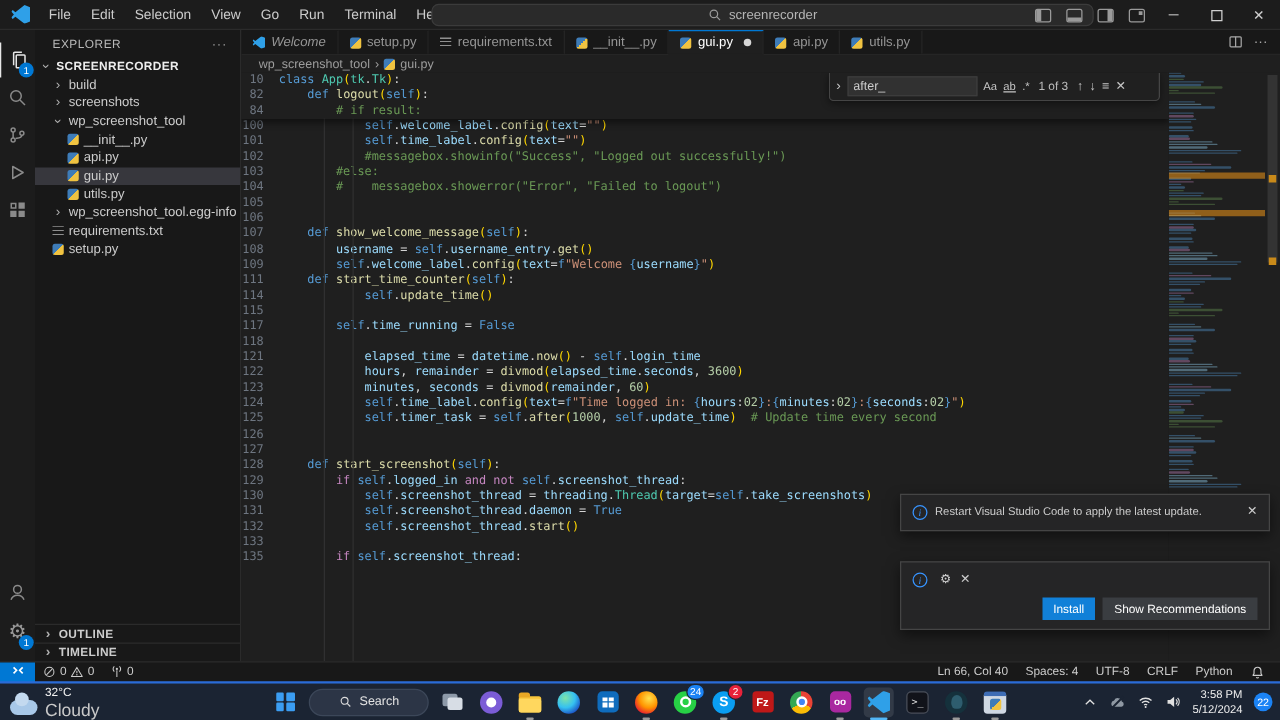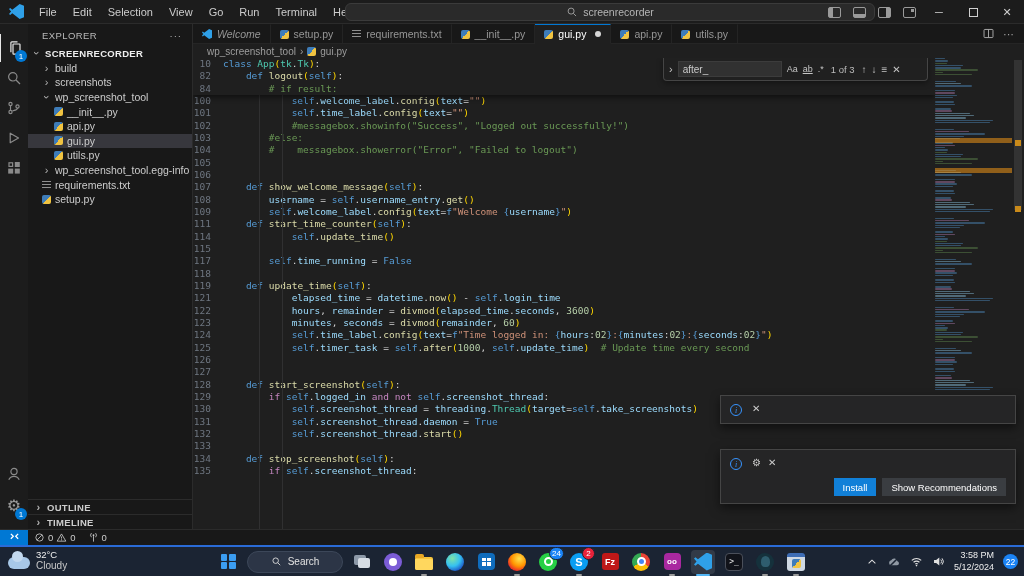--- a/index.html
+++ b/index.html
@@ -116,21 +116,21 @@
   .sb-item { display:flex; align-items:center; gap:3px; padding:0 6px; }
   .statusbar .right { margin-left:auto; display:flex; align-items:center; gap:2px; padding-right:6px; }
 
   
   .bluebar { position:absolute; left:0; top:545px; width:1024px; height:2px; background:#2a6bd7; z-index:41; }
   .taskbar { position:absolute; left:0; top:547px; width:1024px; height:29px; background:#1b2433; z-index:42; }
   .weather { position:absolute; left:8px; top:2px; display:flex; align-items:center; gap:6px; }
   .cloud { width:22px; height:12px; background:#a8c8e8; border-radius:8px; position:relative; margin-top:6px; }
   .cloud:before { content:""; position:absolute; left:4px; top:-6px; width:11px; height:11px; border-radius:50%; background:#c3d9ef; }
   .wtxt .t1 { color:#f0f0f0; font-size:9.5px; }
-  .wtxt .t2 { color:#c9c9c9; font-size:10px; }
+  .wtxt .t2 { color:#c9c9c9; font-size:14px; }
   .tb-center { position:absolute; left:0; right:0; top:0; height:29px; display:flex; align-items:center; justify-content:center; gap:7px; }
   .tb-item { position:relative; width:24px; height:24px; border-radius:4px; display:flex; align-items:center; justify-content:center; }
   .tb-item.active { background:rgba(255,255,255,.1); }
   .tb-open:after { content:""; position:absolute; bottom:-2px; left:50%; transform:translateX(-50%); width:6px; height:2px; border-radius:2px; background:#9a9a9a; }
   .tb-item.active.tb-open:after { width:14px; background:#53b6f5; }
   .tb-badge { position:absolute; top:-3px; right:-4px; min-width:13px; height:13px; border-radius:8px; background:#1b83f5;
     color:#fff; font-size:8px; display:flex; align-items:center; justify-content:center; padding:0 2px; border:1px solid #1b2433; }
   .tb-badge.red { background:#e8223a; }
   .start-grid { width:15px; height:15px; display:grid; grid-template-columns:1fr 1fr; gap:1.5px; }
   .start-grid i { background:#3b9df2; border-radius:1px; }
@@ -377,35 +377,33 @@
     <div class="code-row"><span class="ln">105</span></div>
     <div class="code-row"><span class="ln">106</span></div>
     <div class="code-row"><span class="ln">107</span><span class="tk-pl">    </span><span class="tk-kw">def </span><span class="tk-fn">show_welcome_message</span><span class="tk-bk">(</span><span class="tk-kw">self</span><span class="tk-bk">)</span><span class="tk-pl">:</span></div>
     <div class="code-row"><span class="ln">108</span><span class="tk-pl">        </span><span class="tk-vr">username</span><span class="tk-pl"> = </span><span class="tk-kw">self</span><span class="tk-pl">.</span><span class="tk-vr">username_entry</span><span class="tk-pl">.</span><span class="tk-fn">get</span><span class="tk-bk">()</span></div>
     <div class="code-row"><span class="ln">109</span><span class="tk-pl">        </span><span class="tk-kw">self</span><span class="tk-pl">.</span><span class="tk-vr">welcome_label</span><span class="tk-pl">.</span><span class="tk-fn">config</span><span class="tk-bk">(</span><span class="tk-vr">text</span><span class="tk-pl">=</span><span class="tk-kw">f</span><span class="tk-st">"Welcome </span><span class="tk-fb">{</span><span class="tk-vr">username</span><span class="tk-fb">}</span><span class="tk-st">"</span><span class="tk-bk">)</span></div>
     <div class="code-row"><span class="ln">111</span><span class="tk-pl">    </span><span class="tk-kw">def </span><span class="tk-fn">start_time_counter</span><span class="tk-bk">(</span><span class="tk-kw">self</span><span class="tk-bk">)</span><span class="tk-pl">:</span></div>
     <div class="code-row"><span class="ln">114</span><span class="tk-pl">            </span><span class="tk-kw">self</span><span class="tk-pl">.</span><span class="tk-fn">update_time</span><span class="tk-bk">()</span></div>
     <div class="code-row"><span class="ln">115</span></div>
     <div class="code-row"><span class="ln">117</span><span class="tk-pl">        </span><span class="tk-kw">self</span><span class="tk-pl">.</span><span class="tk-vr">time_running</span><span class="tk-pl"> = </span><span class="tk-kw">False</span></div>
     <div class="code-row"><span class="ln">118</span></div>
-    <div class="code-row"><span class="ln">119</span><span class="tk-pl">    </span><span class="tk-kw">def </span><span class="tk-fn">update_time</span><span class="tk-bk">(</span><span class="tk-kw">self</span><span class="tk-bk">)</span><span class="tk-pl">:</span></div>
     <div class="code-row"><span class="ln">121</span><span class="tk-pl">            </span><span class="tk-vr">elapsed_time</span><span class="tk-pl"> = </span><span class="tk-vr">datetime</span><span class="tk-pl">.</span><span class="tk-fn">now</span><span class="tk-bk">()</span><span class="tk-pl"> - </span><span class="tk-kw">self</span><span class="tk-pl">.</span><span class="tk-vr">login_time</span></div>
     <div class="code-row"><span class="ln">122</span><span class="tk-pl">            </span><span class="tk-vr">hours</span><span class="tk-pl">, </span><span class="tk-vr">remainder</span><span class="tk-pl"> = </span><span class="tk-fn">divmod</span><span class="tk-bk">(</span><span class="tk-vr">elapsed_time</span><span class="tk-pl">.</span><span class="tk-vr">seconds</span><span class="tk-pl">, </span><span class="tk-nm">3600</span><span class="tk-bk">)</span></div>
     <div class="code-row"><span class="ln">123</span><span class="tk-pl">            </span><span class="tk-vr">minutes</span><span class="tk-pl">, </span><span class="tk-vr">seconds</span><span class="tk-pl"> = </span><span class="tk-fn">divmod</span><span class="tk-bk">(</span><span class="tk-vr">remainder</span><span class="tk-pl">, </span><span class="tk-nm">60</span><span class="tk-bk">)</span></div>
     <div class="code-row"><span class="ln">124</span><span class="tk-pl">            </span><span class="tk-kw">self</span><span class="tk-pl">.</span><span class="tk-vr">time_label</span><span class="tk-pl">.</span><span class="tk-fn">config</span><span class="tk-bk">(</span><span class="tk-vr">text</span><span class="tk-pl">=</span><span class="tk-kw">f</span><span class="tk-st">"Time logged in: </span><span class="tk-fb">{</span><span class="tk-vr">hours</span><span class="tk-pl">:</span><span class="tk-nm">02</span><span class="tk-fb">}</span><span class="tk-st">:</span><span class="tk-fb">{</span><span class="tk-vr">minutes</span><span class="tk-pl">:</span><span class="tk-nm">02</span><span class="tk-fb">}</span><span class="tk-st">:</span><span class="tk-fb">{</span><span class="tk-vr">seconds</span><span class="tk-pl">:</span><span class="tk-nm">02</span><span class="tk-fb">}</span><span class="tk-st">"</span><span class="tk-bk">)</span></div>
     <div class="code-row"><span class="ln">125</span><span class="tk-pl">            </span><span class="tk-kw">self</span><span class="tk-pl">.</span><span class="tk-vr">timer_task</span><span class="tk-pl"> = </span><span class="tk-kw">self</span><span class="tk-pl">.</span><span class="tk-fn">after</span><span class="tk-bk">(</span><span class="tk-nm">1000</span><span class="tk-pl">, </span><span class="tk-kw">self</span><span class="tk-pl">.</span><span class="tk-vr">update_time</span><span class="tk-bk">)</span><span class="tk-pl">  </span><span class="tk-cm"># Update time every second</span></div>
     <div class="code-row"><span class="ln">126</span></div>
     <div class="code-row"><span class="ln">127</span></div>
     <div class="code-row"><span class="ln">128</span><span class="tk-pl">    </span><span class="tk-kw">def </span><span class="tk-fn">start_screenshot</span><span class="tk-bk">(</span><span class="tk-kw">self</span><span class="tk-bk">)</span><span class="tk-pl">:</span></div>
     <div class="code-row"><span class="ln">129</span><span class="tk-pl">        </span><span class="tk-ct">if </span><span class="tk-kw">self</span><span class="tk-pl">.</span><span class="tk-vr">logged_in</span><span class="tk-ct"> and not </span><span class="tk-kw">self</span><span class="tk-pl">.</span><span class="tk-vr">screenshot_thread</span><span class="tk-pl">:</span></div>
     <div class="code-row"><span class="ln">130</span><span class="tk-pl">            </span><span class="tk-kw">self</span><span class="tk-pl">.</span><span class="tk-vr">screenshot_thread</span><span class="tk-pl"> = </span><span class="tk-vr">threading</span><span class="tk-pl">.</span><span class="tk-cl">Thread</span><span class="tk-bk">(</span><span class="tk-vr">target</span><span class="tk-pl">=</span><span class="tk-kw">self</span><span class="tk-pl">.</span><span class="tk-vr">take_screenshots</span><span class="tk-bk">)</span></div>
     <div class="code-row"><span class="ln">131</span><span class="tk-pl">            </span><span class="tk-kw">self</span><span class="tk-pl">.</span><span class="tk-vr">screenshot_thread</span><span class="tk-pl">.</span><span class="tk-vr">daemon</span><span class="tk-pl"> = </span><span class="tk-kw">True</span></div>
     <div class="code-row"><span class="ln">132</span><span class="tk-pl">            </span><span class="tk-kw">self</span><span class="tk-pl">.</span><span class="tk-vr">screenshot_thread</span><span class="tk-pl">.</span><span class="tk-fn">start</span><span class="tk-bk">()</span></div>
     <div class="code-row"><span class="ln">133</span></div>
-    <div class="code-row"><span class="ln">134</span><span class="tk-pl">    </span><span class="tk-kw">def </span><span class="tk-fn">stop_screenshot</span><span class="tk-bk">(</span><span class="tk-kw">self</span><span class="tk-bk">)</span><span class="tk-pl">:</span></div>
     <div class="code-row"><span class="ln">135</span><span class="tk-pl">        </span><span class="tk-ct">if </span><span class="tk-kw">self</span><span class="tk-pl">.</span><span class="tk-vr">screenshot_thread</span><span class="tk-pl">:</span></div>
     <div class="iguide" style="left: 66px;"></div>
     <div class="iguide" style="left: 89px;"></div>
   </div>
 <div class="sticky-shadow"></div>
 
 <div class="findw">
   <span class="fchev">›</span>
   <input class="find-input" value="after_" style="">
   <span class="ftoggle">Aa</span>
@@ -581,20 +579,21 @@
 <div class="oruler">
   <div class="o-slider"></div>
   <div class="o-mark" style="top:82px"></div>
   <div class="o-mark" style="top:148px"></div>
 </div>
 
 <div id="toasts">
     <div class="toast" style="top: 395px;">
       <div class="toast-head">
         <span class="info-ico">i</span>
+        <span class="toast-msg nowrap">Restart Visual Studio Code to apply the latest update.</span>
         <span class="toast-icons">
           <span>✕</span>
         </span>
       </div>
     </div>
     <div class="toast" style="top: 449px;">
       <div class="toast-head">
         <span class="info-ico">i</span>
         <span class="toast-icons">
           <span>⚙</span>
@@ -634,20 +633,33 @@
   <span class="sb-item">
     <span id="ic-tower">
         <svg width="11" height="11" viewBox="0 0 16 16" style="display:block">
           <path d="M8 6v8" stroke="#cccccc" stroke-width="1.2"></path>
           <circle cx="8" cy="4.6" r="1.3" fill="#cccccc"></circle>
           <path d="M5 7.6a4.4 4.4 0 0 1 0-6M11 1.6a4.4 4.4 0 0 1 0 6" stroke="#cccccc" stroke-width="1.2" fill="none"></path>
         </svg>
       </span>
       <span>0</span>
   </span>
+  <span class="right" id="status-right">
+      <span class="sb-item">Ln 66, Col 40</span>
+      <span class="sb-item">Spaces: 4</span>
+      <span class="sb-item">UTF-8</span>
+      <span class="sb-item">CRLF</span>
+      <span class="sb-item">Python</span>
+      <span class="sb-item">
+        <svg width="12" height="12" viewBox="0 0 16 16" style="display:block">
+          <path d="M8 2.4a3.7 3.7 0 0 0-3.7 3.7v3L3.2 11h9.6l-1.1-1.9v-3A3.7 3.7 0 0 0 8 2.4z" stroke="#cccccc" stroke-width="1.2" fill="none" stroke-linejoin="round"></path>
+          <path d="M6.8 13a1.3 1.3 0 0 0 2.4 0" stroke="#cccccc" stroke-width="1.2" fill="none"></path>
+        </svg>
+      </span>
+    </span>
 </div>
 
 <div class="bluebar"></div>
 <div class="taskbar">
   <div class="weather">
     <span class="cloud"></span>
     <span class="wtxt">
       <div class="t1">32°C</div>
       <div class="t2">Cloudy</div>
     </span>

